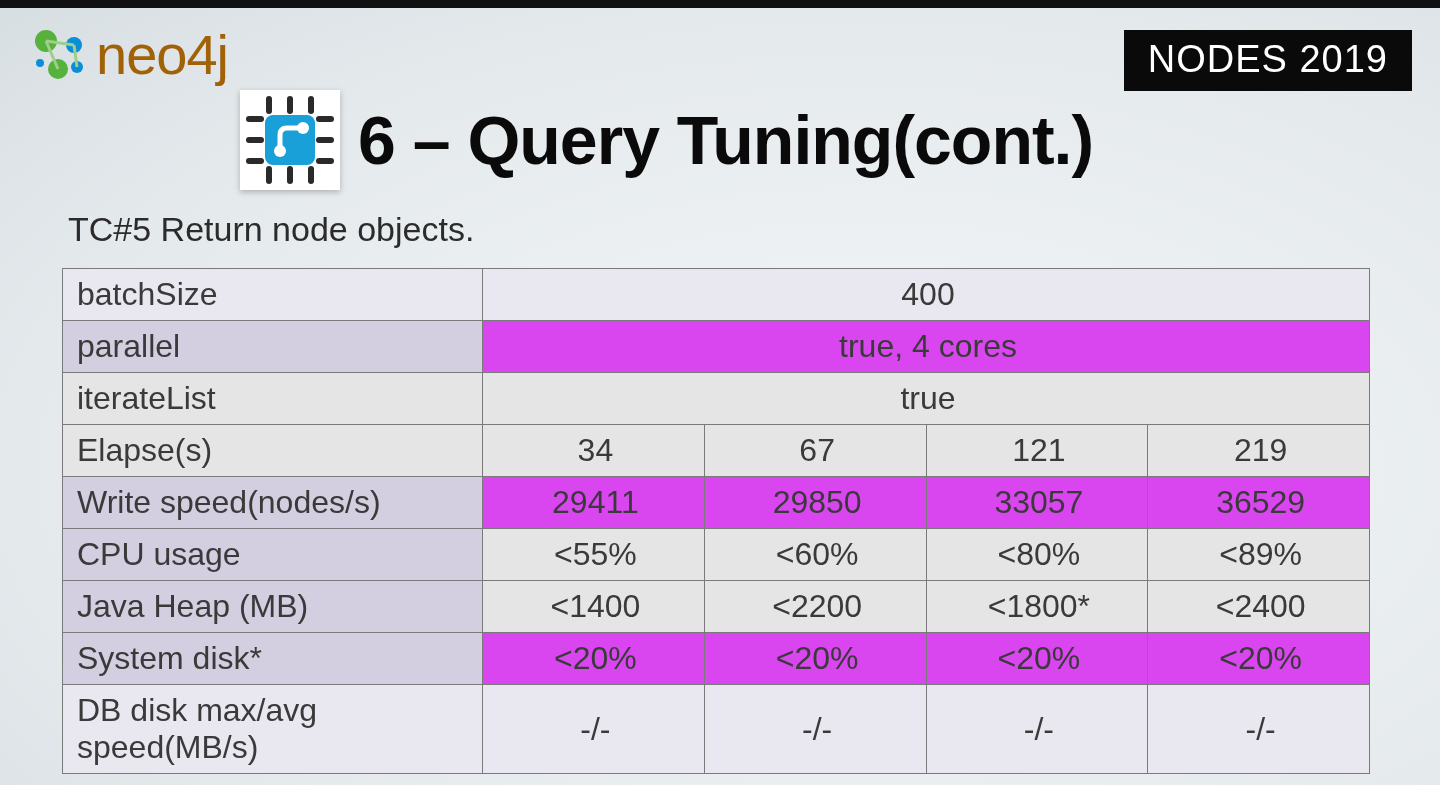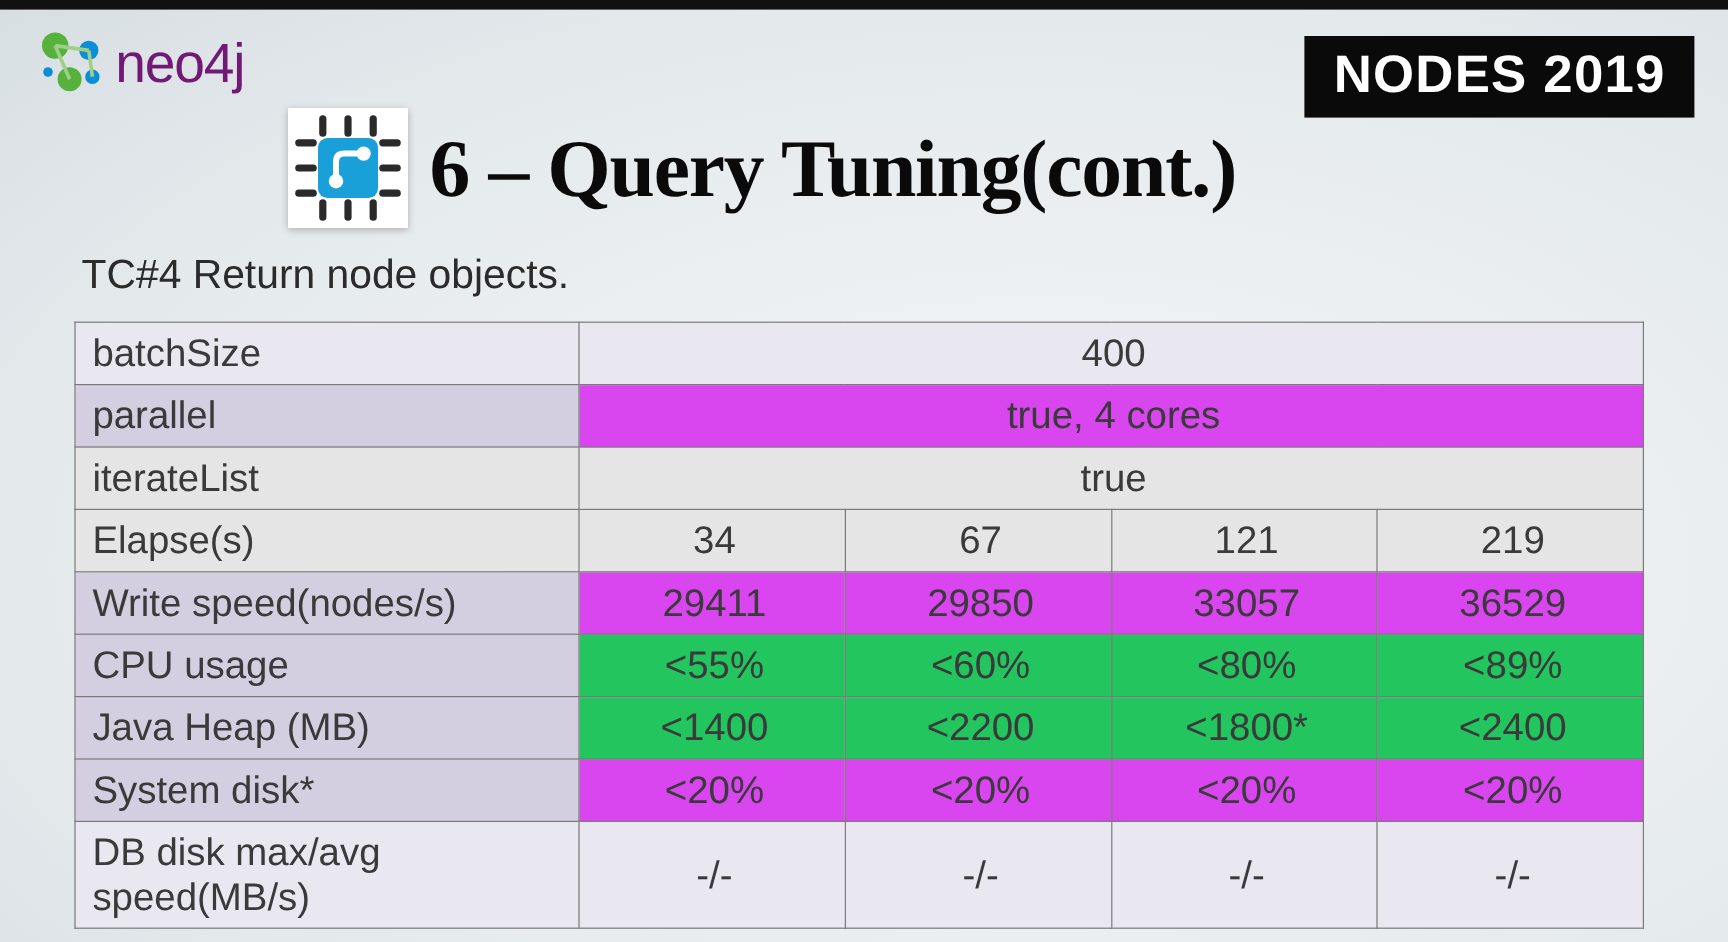--- a/index.html
+++ b/index.html
@@ -27,33 +27,33 @@
   .logo {
     position: absolute;
     top: 22px;
     left: 30px;
     display: flex;
     align-items: center;
     gap: 6px;
   }
   .logo svg { display: block; }
   .logo-text {
-    font-size: 46px;
+    font-size: 56px;
     font-weight: 400;
-    color: #701a75;
+    color: #a16207;
     letter-spacing: -1px;
   }
   .badge {
     position: absolute;
     top: 30px;
     right: 28px;
     background: #0a0a0a;
     color: #fff;
-    font-weight: 700;
-    font-size: 44px;
+    font-weight: 400;
+    font-size: 38px;
     letter-spacing: 1px;
     padding: 8px 24px 10px;
   }
   .title-row {
     position: absolute;
     top: 90px;
     left: 240px;
     display: flex;
     align-items: center;
     gap: 18px;
@@ -65,21 +65,20 @@
     box-shadow: 0 2px 6px rgba(0,0,0,0.25);
     display: flex;
     align-items: center;
     justify-content: center;
   }
   .title-text {
     font-size: 68px;
     font-weight: 700;
     color: #0a0a0a;
     letter-spacing: -1px;
-    font-family: Liberation Serif, serif;
   }
   .subtitle {
     position: absolute;
     top: 210px;
     left: 68px;
     font-size: 34px;
     color: #2b2b2b;
   }
   .table-wrap {
     position: absolute;
@@ -98,21 +97,21 @@
     padding: 7px 10px 7px 14px;
     vertical-align: middle;
     height: 36px;
   }
   td.label { text-align: left; color: #3a3a3a; }
   td.val { text-align: center; color: #3a3a3a; }
   tr.purple td       { background: #d946ef; }
   tr.purple td.label { background: #d3cee0; }
   tr.palelav td      { background: #e9e7f0; }
   tr.white td        { background: #e5e5e5; }
-  tr.orange td.val   { background: #22c55e; }
+  tr.orange td.val   { background: #e5e5e5; }
   tr.orange td.label { background: #d3cee0; }
   col.c0 { width: 420px; }
 </style>
 </head>
 <body>
 
 <div class="slide">
   <div class="top-dark"></div>
 
   <div class="logo">
@@ -152,21 +151,21 @@
         </g>
         <rect x="20" y="20" width="50" height="50" rx="8" fill="#1aa0d8"></rect>
         <circle cx="35" cy="56" r="6" fill="#fff"></circle>
         <circle cx="58" cy="33" r="6" fill="#fff"></circle>
         <path d="M35 56 L35 40 Q35 33 42 33 L58 33" stroke="#fff" stroke-width="5" fill="none" stroke-linecap="round"></path>
       </svg>
     </div>
     <div class="title-text">6 – Query Tuning(cont.)</div>
   </div>
 
-  <div class="subtitle">TC#4 Return node objects.</div>
+  <div class="subtitle">TC#5 Return node objects.</div>
 
   <div class="table-wrap">
     <table>
       <colgroup>
         <col class="c0">
           <col>
           <col>
           <col>
           <col>
       </colgroup>

